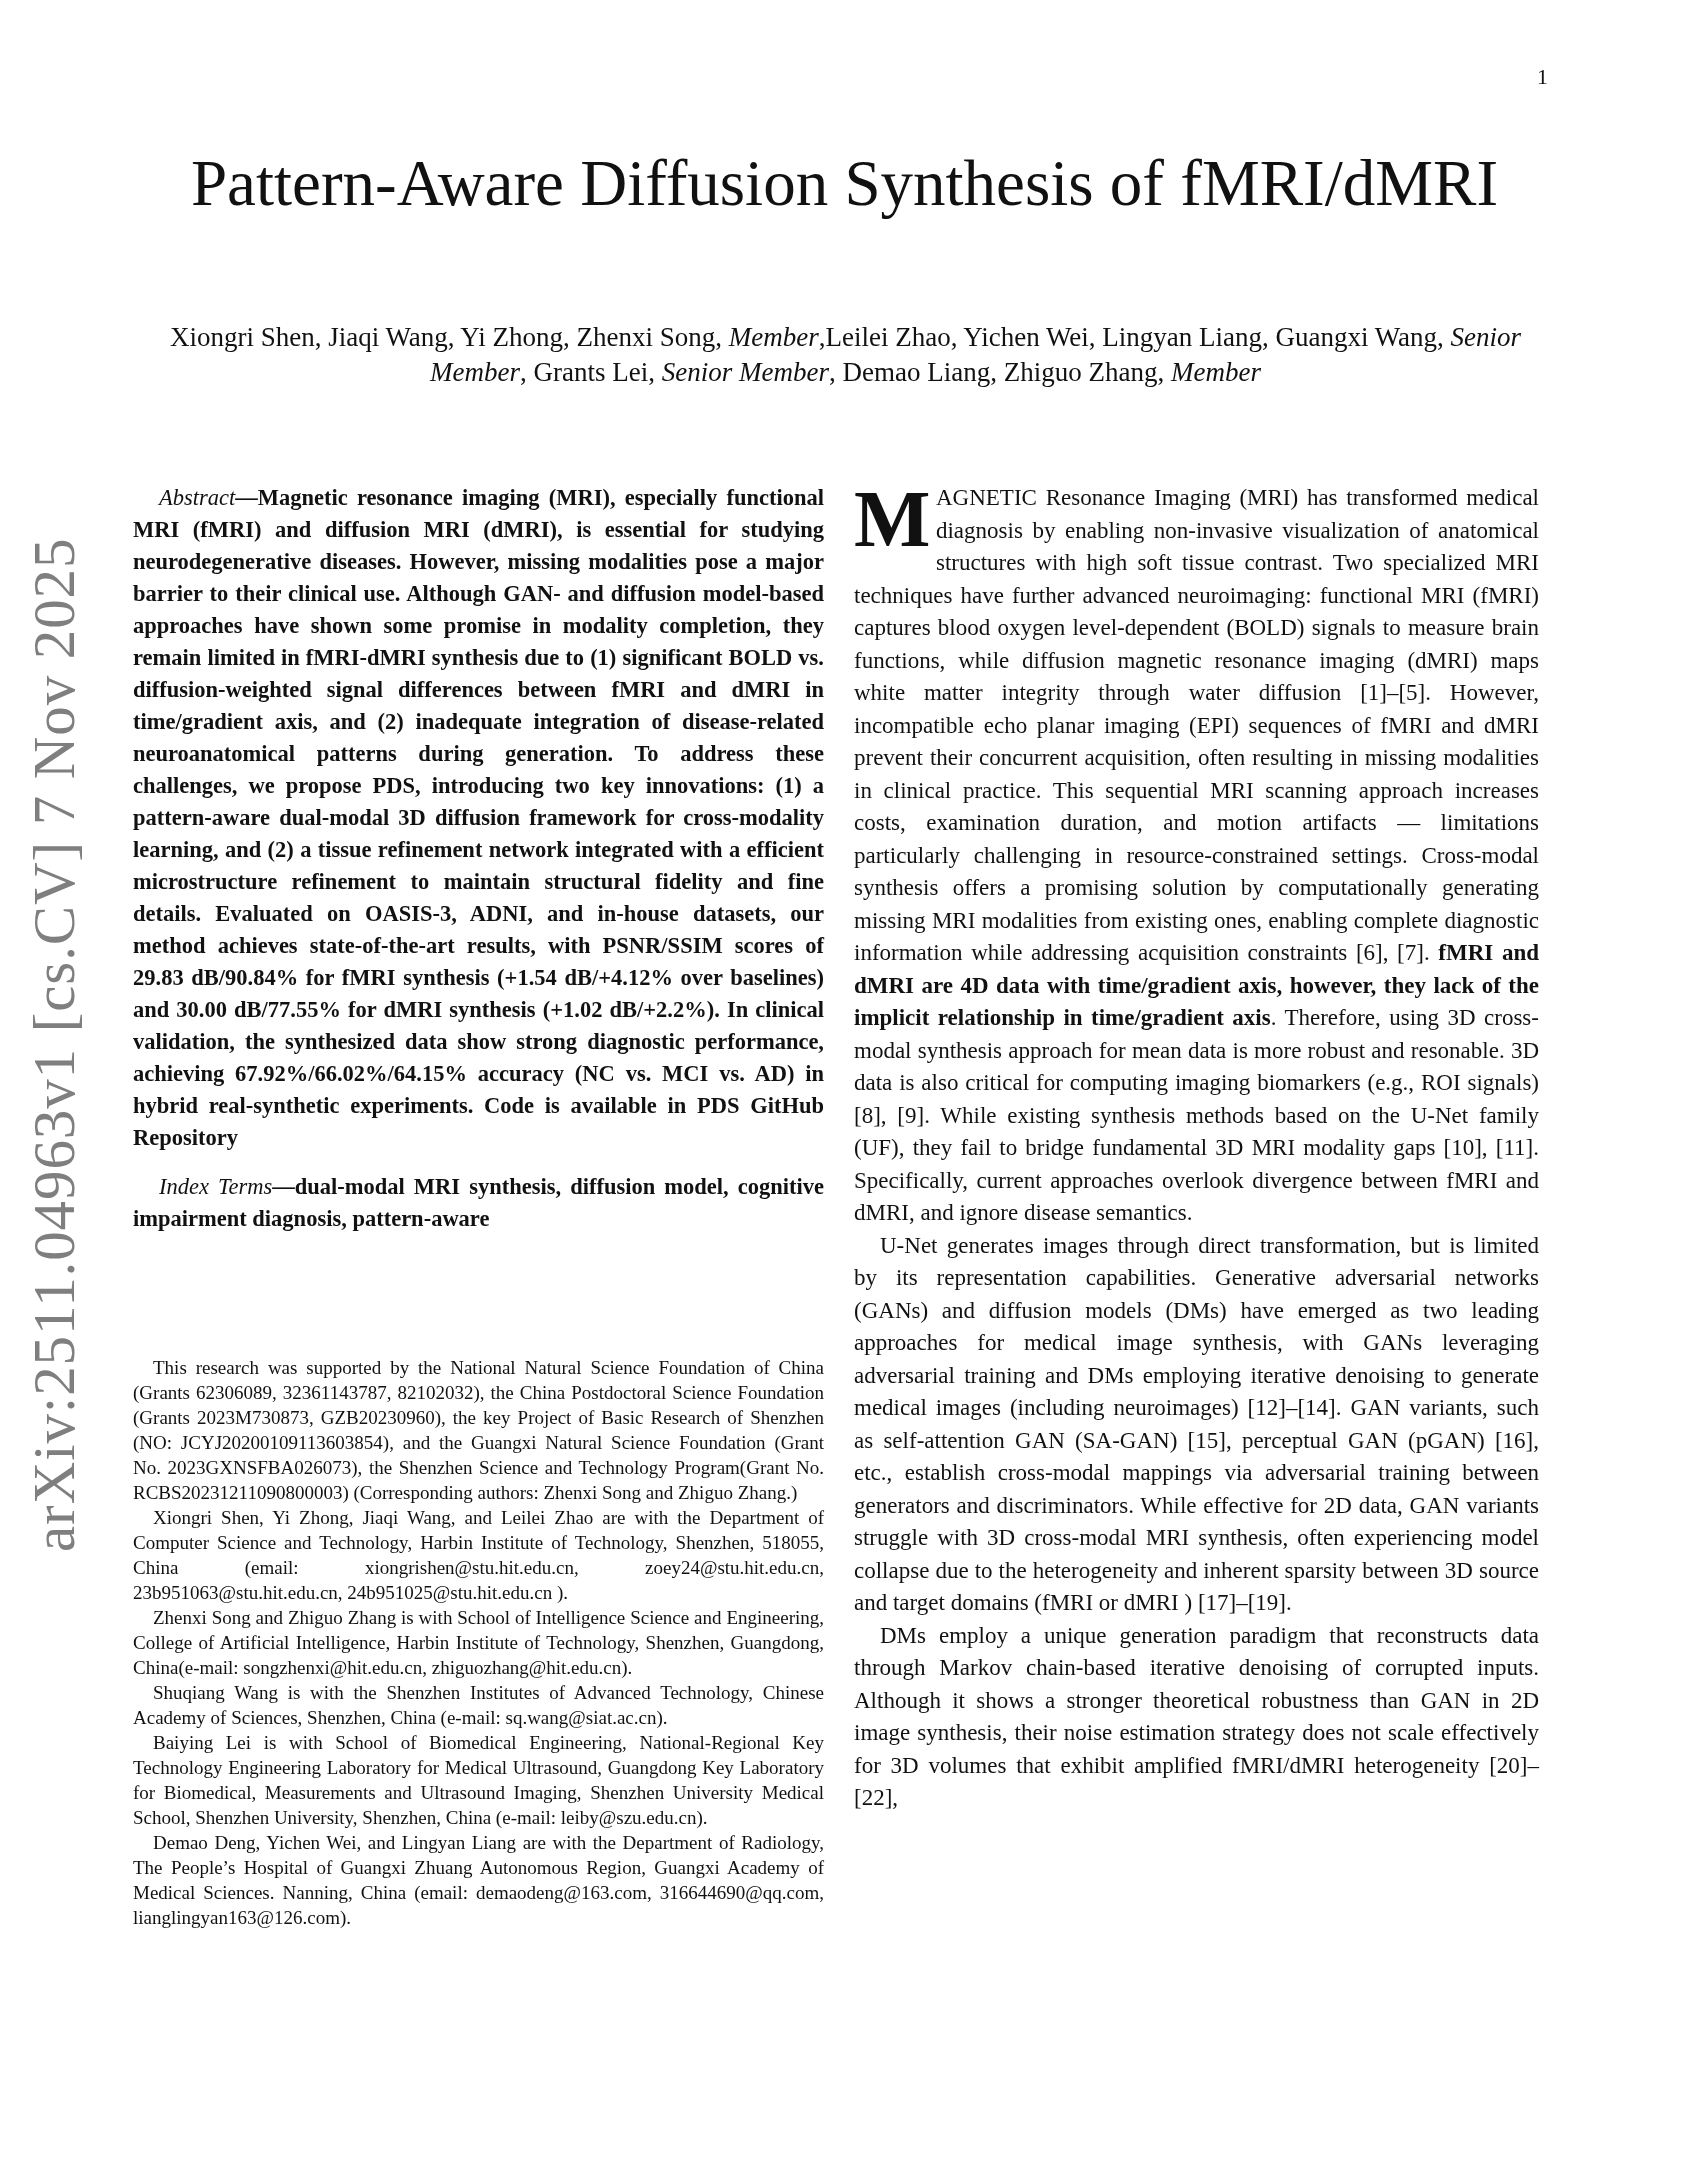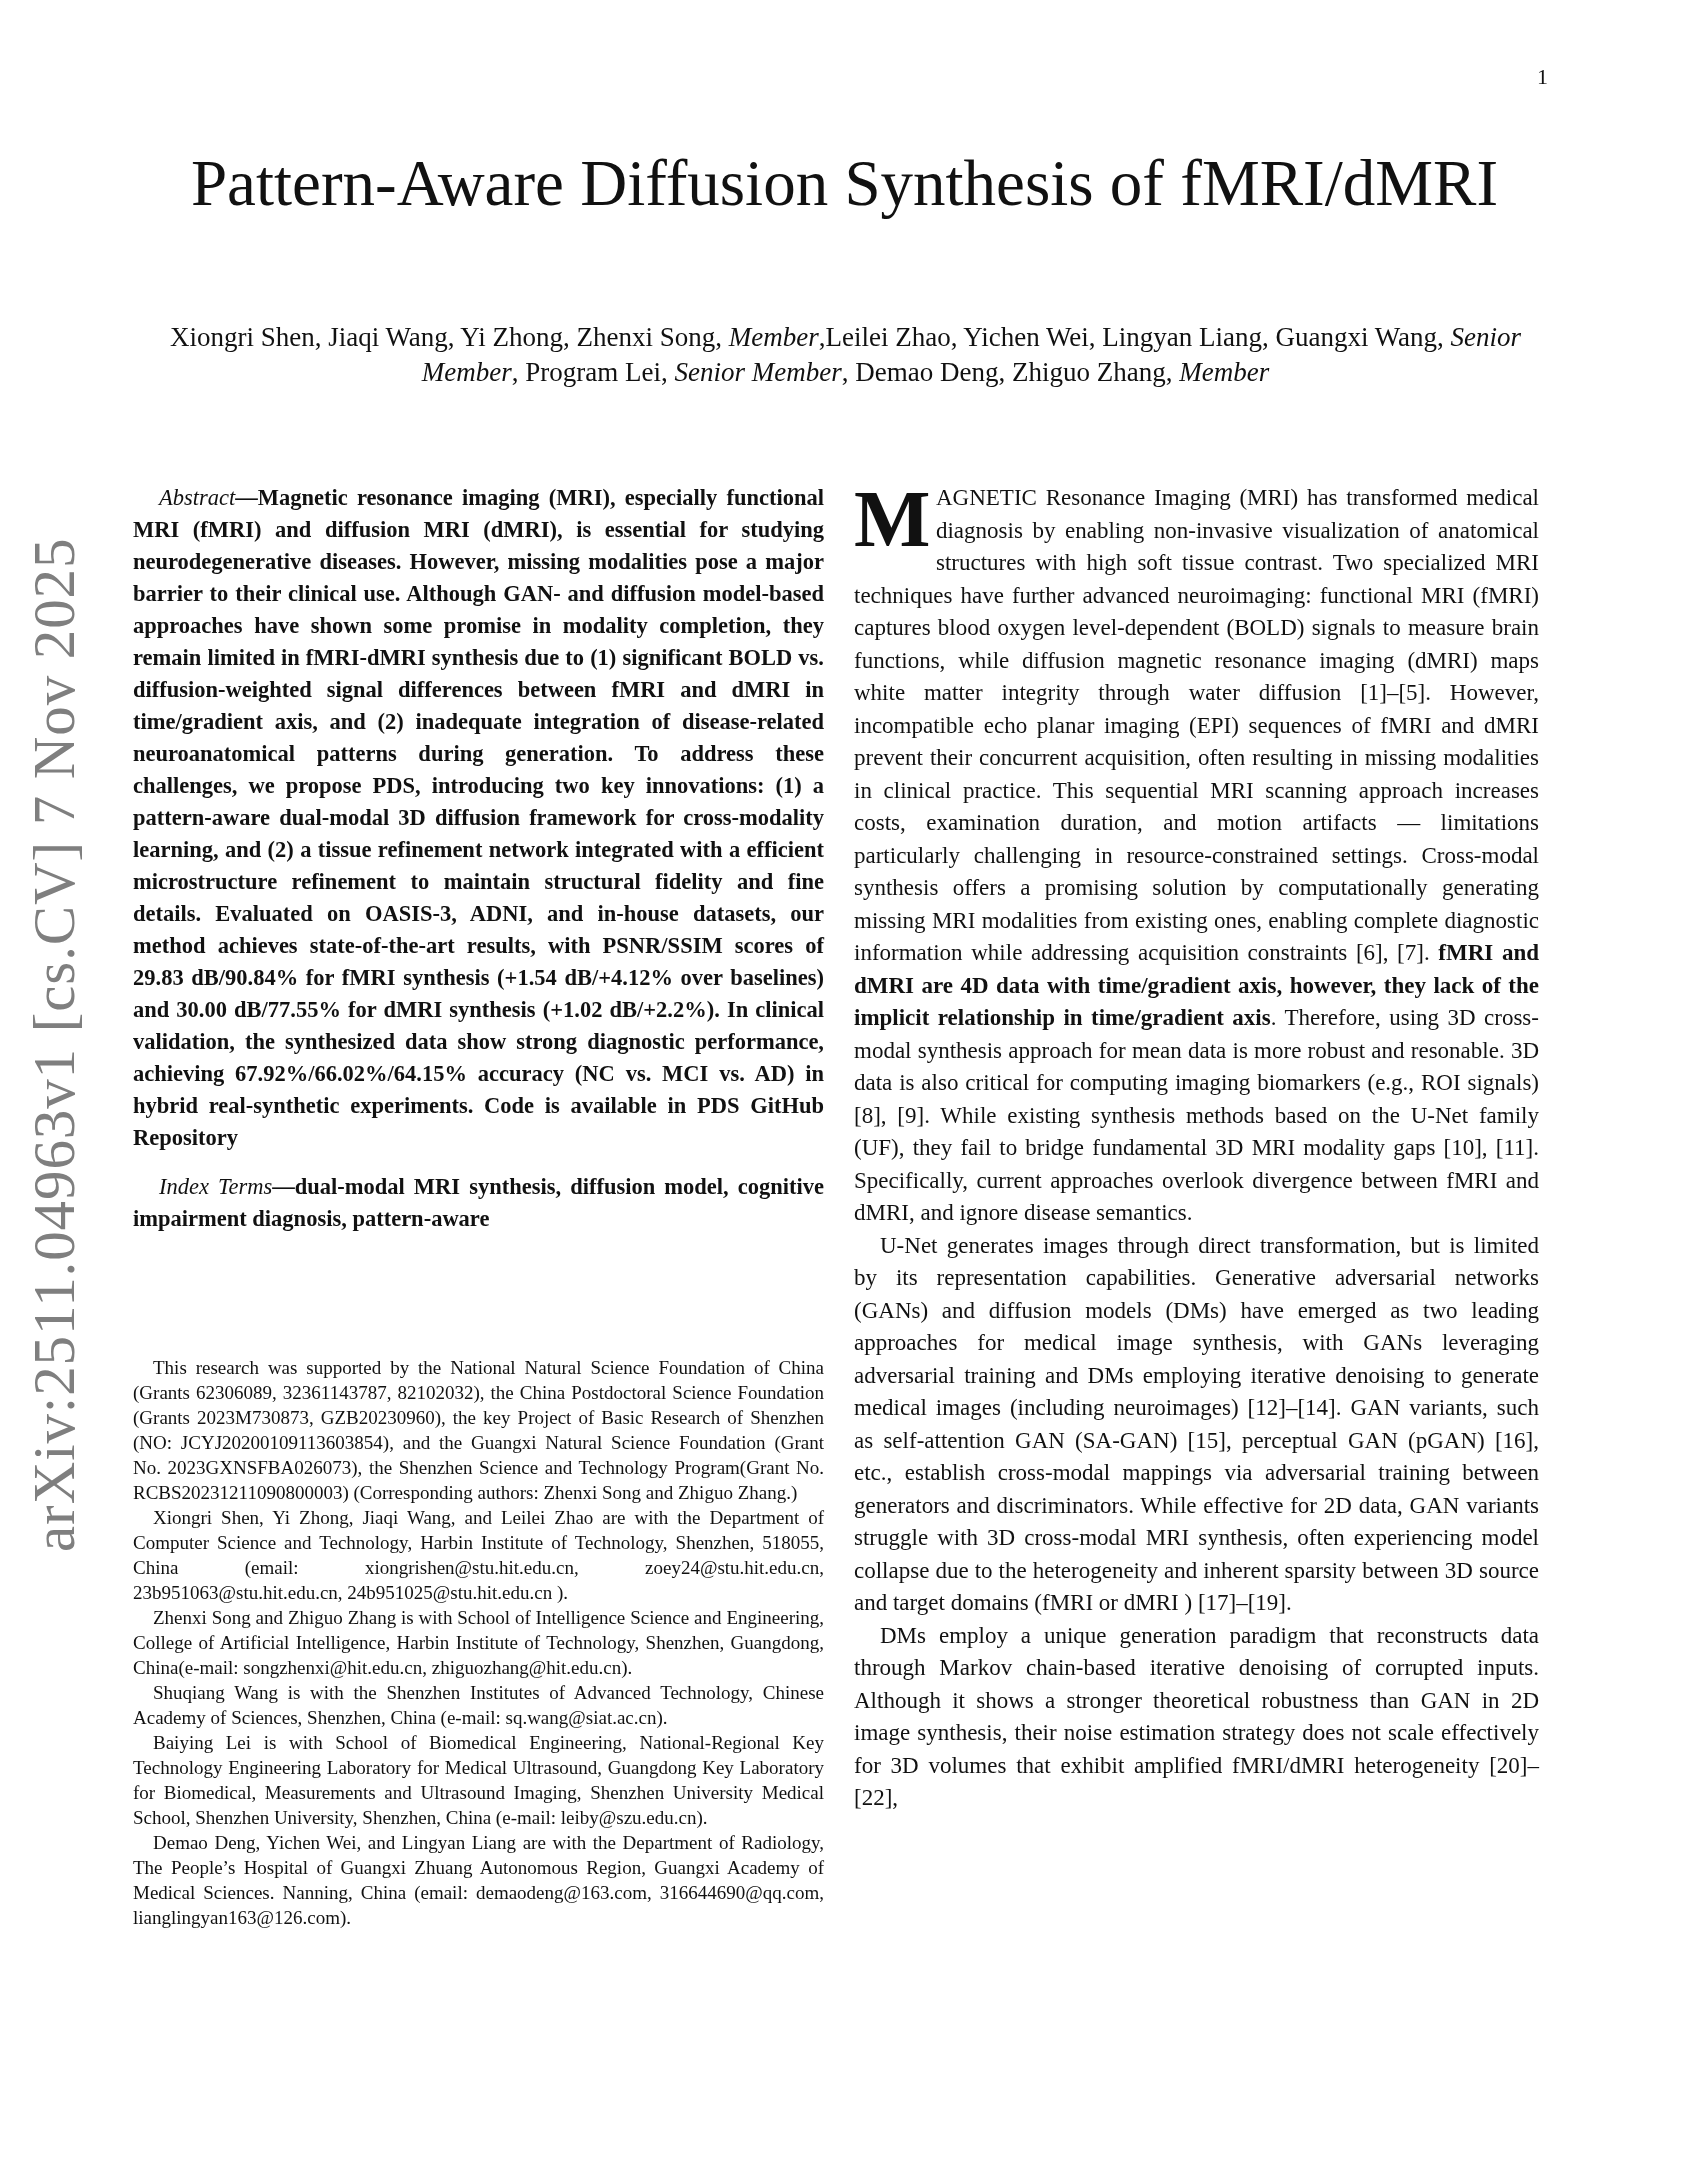--- a/index.html
+++ b/index.html
@@ -67,21 +67,21 @@
 
 <div class="page-number">1</div>
 
 <div class="arxiv-stamp">arXiv:2511.04963v1  [cs.CV]  7 Nov 2025</div>
 
 <h1 class="title">
   <span>Pattern-Aware Diffusion Synthesis of fMRI/dMRI</span><br>
 </h1>
 
 <div class="authors">
-  <span>Xiongri Shen, Jiaqi Wang, Yi Zhong, Zhenxi Song, </span><i>Member</i><span>,Leilei Zhao, Yichen Wei, Lingyan Liang, Guangxi Wang, </span><i>Senior Member</i><span>, Program Lei, </span><i>Senior Member</i><span>, Demao Deng, Zhiguo Zhang, </span><i>Member</i>
+  <span>Xiongri Shen, Jiaqi Wang, Yi Zhong, Zhenxi Song, </span><i>Member</i><span>,Leilei Zhao, Yichen Wei, Lingyan Liang, Guangxi Wang, </span><i>Senior Member</i><span>, Grants Lei, </span><i>Senior Member</i><span>, Demao Liang, Zhiguo Zhang, </span><i>Member</i>
 </div>
 
 <div class="col col-left">
   <p class="abstract"><span class="lead">Abstract</span><span>—Magnetic resonance imaging (MRI), especially functional MRI (fMRI) and diffusion MRI (dMRI), is essential for studying neurodegenerative diseases. However, missing modalities pose a major barrier to their clinical use. Although GAN- and diffusion model-based approaches have shown some promise in modality completion, they remain limited in fMRI-dMRI synthesis due to (1) significant BOLD vs. diffusion-weighted signal differences between fMRI and dMRI in time/gradient axis, and (2) inadequate integration of disease-related neuroanatomical patterns during generation. To address these challenges, we propose PDS, introducing two key innovations: (1) a pattern-aware dual-modal 3D diffusion framework for cross-modality learning, and (2) a tissue refinement network integrated with a efficient microstructure refinement to maintain structural fidelity and fine details. Evaluated on OASIS-3, ADNI, and in-house datasets, our method achieves state-of-the-art results, with PSNR/SSIM scores of 29.83 dB/90.84% for fMRI synthesis (+1.54 dB/+4.12% over baselines) and 30.00 dB/77.55% for dMRI synthesis (+1.02 dB/+2.2%). In clinical validation, the synthesized data show strong diagnostic performance, achieving 67.92%/66.02%/64.15% accuracy (NC vs. MCI vs. AD) in hybrid real-synthetic experiments. Code is available in PDS GitHub Repository</span></p>
 
   <p class="index-terms"><span class="lead">Index Terms</span><span>—dual-modal MRI synthesis, diffusion model, cognitive impairment diagnosis, pattern-aware</span></p>
 
 </div>
 
 <div class="footnotes">

